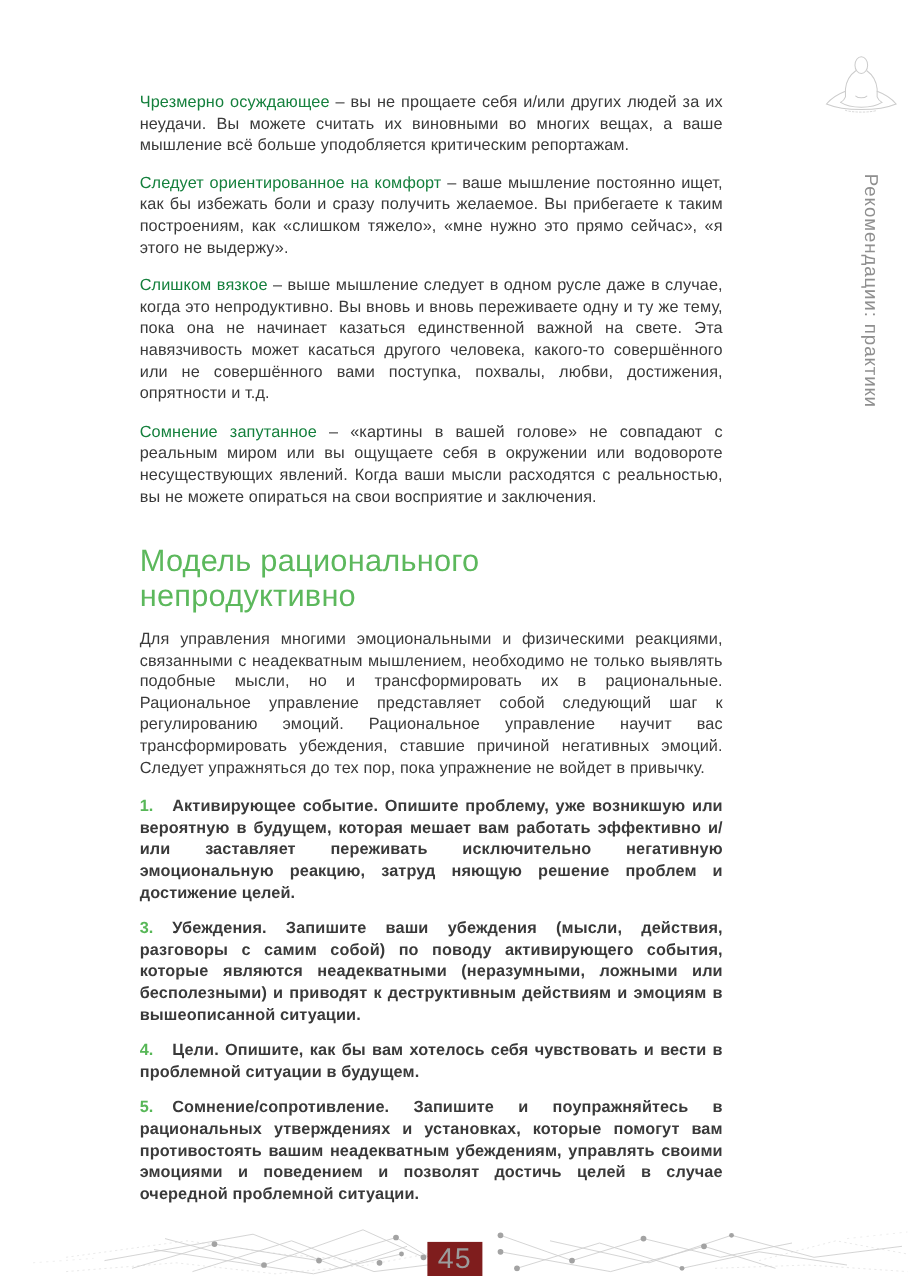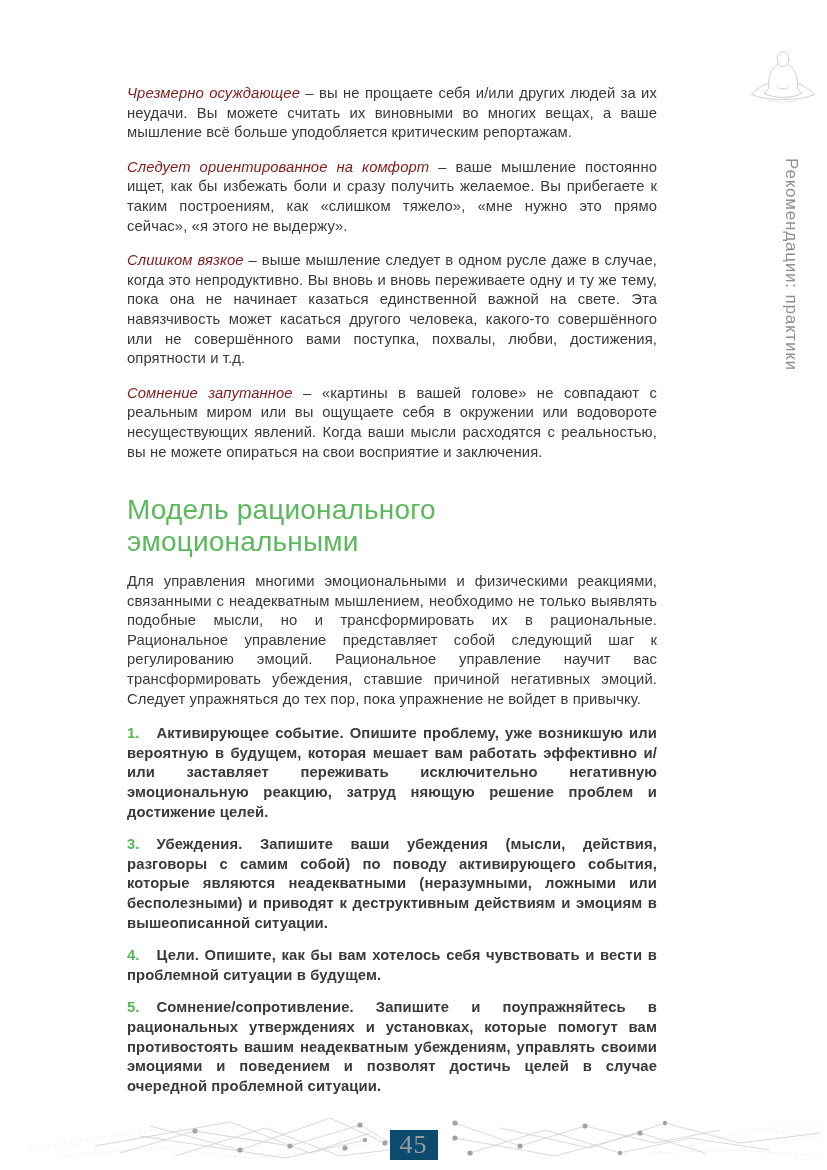--- a/index.html
+++ b/index.html
@@ -18,22 +18,21 @@
   }
   .para{
     margin:0 0 15px 0;
     font-size:14.8px;
     line-height:19.6px;
     text-align:justify;
     color:#3a3a3a;
     letter-spacing:0.1px;
   }
   .para .lead{
-    color:#7f1d1d;
-    font-style:italic;
+    color:#15803d;
   }
   .section-title{
     margin:32px 0 14px 0;
     max-width:470px;
     font-size:28px;
     line-height:32px;
     font-weight:normal;
     color:#5cb85c;
     letter-spacing:0.2px;
   }
@@ -72,23 +71,22 @@
     width:827px;height:72px;
   }
   .footer svg{position:absolute;left:0;bottom:0;}
   .page-number{
     position:absolute;
     left:50%;bottom:10px;
     transform:translateX(-50%);
     font-size:26px;
     letter-spacing:1px;
     color:#9b9b9b;
-    background:#0c4a6e;
+    background:#7f1d1d;
     padding:0 10px;
-    font-family:Liberation Serif, serif;
   }
 </style>
 </head>
 <body>
 
 <div class="page">
 
   <div class="side-rail-icon">
     <svg viewBox="0 0 100 100" width="72" height="78" fill="none" stroke="#cccccc" stroke-width="1.3" stroke-linecap="round">
       <ellipse cx="50" cy="17" rx="8" ry="10.5"></ellipse>
@@ -105,21 +103,21 @@
   <main class="content">
 
     <p class="para"><span class="lead">Чрезмерно осуждающее</span><span> – вы не прощаете себя и/или других людей за их неудачи. Вы можете считать их виновными во многих вещах, а ваше мышление всё больше уподобляется критическим репортажам.</span></p>
 
     <p class="para"><span class="lead">Следует ориентированное на комфорт</span><span> – ваше мышление постоянно ищет, как бы избежать боли и сразу получить желаемое. Вы прибегаете к таким построениям, как «слишком тяжело», «мне нужно это прямо сейчас», «я этого не выдержу».</span></p>
 
     <p class="para"><span class="lead">Слишком вязкое</span><span> – выше мышление следует в одном русле даже в случае, когда это непродуктивно. Вы вновь и вновь переживаете одну и ту же тему, пока она не начинает казаться единственной важной на свете. Эта навязчивость может касаться другого человека, какого-то совершённого или не совершённого вами поступка, похвалы, любви, достижения, опрятности и т.д.</span></p>
 
     <p class="para"><span class="lead">Сомнение запутанное</span><span> – «картины в вашей голове» не совпадают с реальным миром или вы ощущаете себя в окружении или водовороте несуществующих явлений. Когда ваши мысли расходятся с реальностью, вы не можете опираться на свои восприятие и заключения.</span></p>
 
-    <h1 class="section-title">Модель рационального эмоциональными</h1>
+    <h1 class="section-title">Модель рационального непродуктивно</h1>
 
     <p class="para">Для управления многими эмоциональными и физическими реакциями, связанными с неадекватным мышлением, необходимо не только выявлять подобные мысли, но и трансформировать их в рациональные. Рациональное управление представляет собой следующий шаг к регулированию эмоций. Рациональное управление научит вас трансформировать убеждения, ставшие причиной негативных эмоций. Следует упражняться до тех пор, пока упражнение не войдет в привычку.</p>
 
     <ol class="steps">
       <li><span class="num">1.</span><span>Активирующее событие. Опишите проблему, уже возникшую или вероятную в будущем, которая мешает вам работать эффективно и/или заставляет переживать исключительно негативную эмоциональную реакцию, затруд няющую решение проблем и достижение целей.</span></li>
       <li><span class="num">3.</span><span>Убеждения. Запишите ваши убеждения (мысли, действия, разговоры с самим собой) по поводу активирующего события, которые являются неадекватными (неразумными, ложными или бесполезными) и приводят к деструктивным действиям и эмоциям в вышеописанной ситуации.</span></li>
       <li><span class="num">4.</span><span>Цели. Опишите, как бы вам хотелось себя чувствовать и вести в проблемной ситуации в будущем.</span></li>
       <li><span class="num">5.</span><span>Сомнение/сопротивление. Запишите и поупражняйтесь в рациональных утверждениях и установках, которые помогут вам противостоять вашим неадекватным убеждениям, управлять своими эмоциями и поведением и позволят достичь целей в случае очередной проблемной ситуации.</span></li>
     </ol>
 

